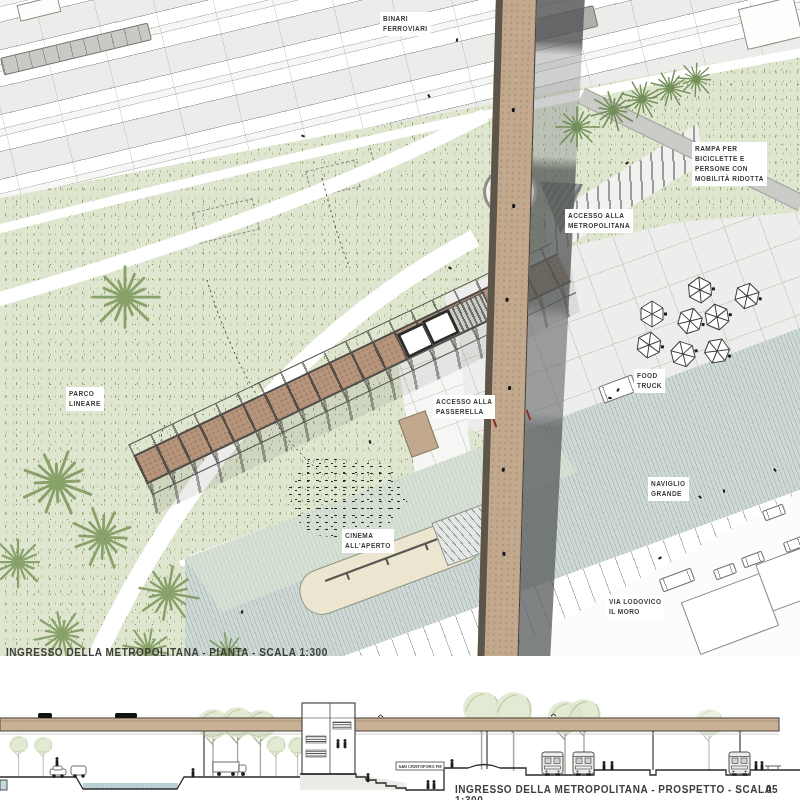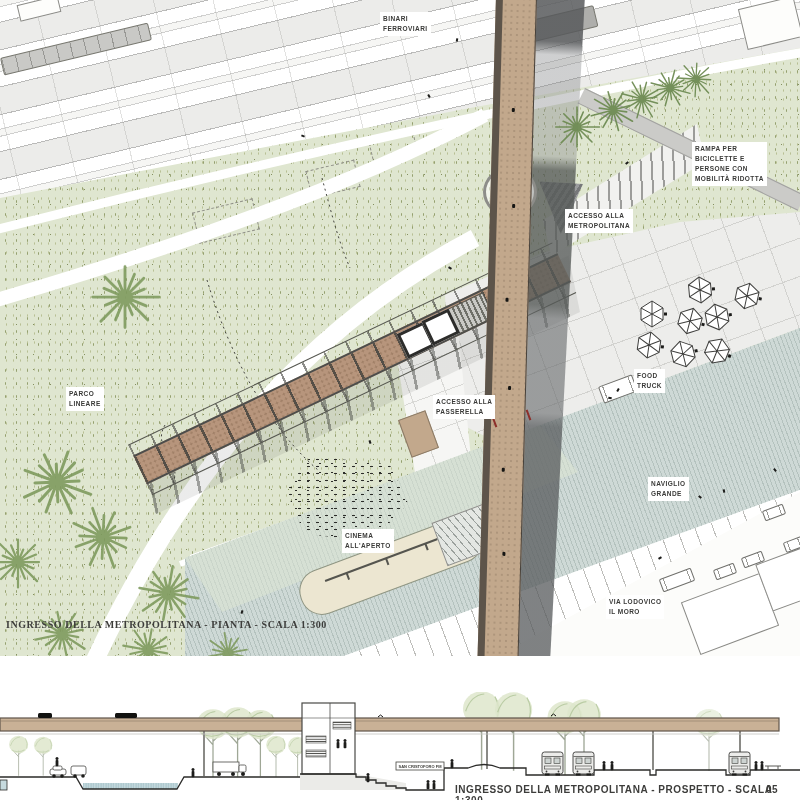--- a/index.html
+++ b/index.html
@@ -295,21 +295,21 @@
 TRUCK</div>
     <div class="lbl" style="left:648px;top:477px;">NAVIGLIO
 GRANDE</div>
     <div class="lbl" style="left:342px;top:529px;">CINEMA
 ALL'APERTO</div>
     <div class="lbl" style="left:606px;top:595px;">VIA LODOVICO
 IL MORO</div>
   </div>
 
   <div class="mask"></div>
-  <div class="title" style="left:6px;top:619px;font-family:Liberation Serif, serif;">INGRESSO DELLA METROPOLITANA - PIANTA - SCALA 1:300</div>
+  <div class="title" style="left:6px;top:647px;">INGRESSO DELLA METROPOLITANA - PIANTA - SCALA 1:300</div>
 
   <div id="elev">
     
     <svg width="800" height="110" viewBox="0 0 800 110">
       <defs>
         <pattern id="vhatch" width="2.5" height="6" patternUnits="userSpaceOnUse">
           <path d="M1,0 V6" stroke="#8fb3ba" stroke-width="0.7"></path>
         </pattern>
         <pattern id="hhatch" width="6" height="2.4" patternUnits="userSpaceOnUse">
           <path d="M0,1.2 H6" stroke="#3c3c38" stroke-width="0.9"></path>

